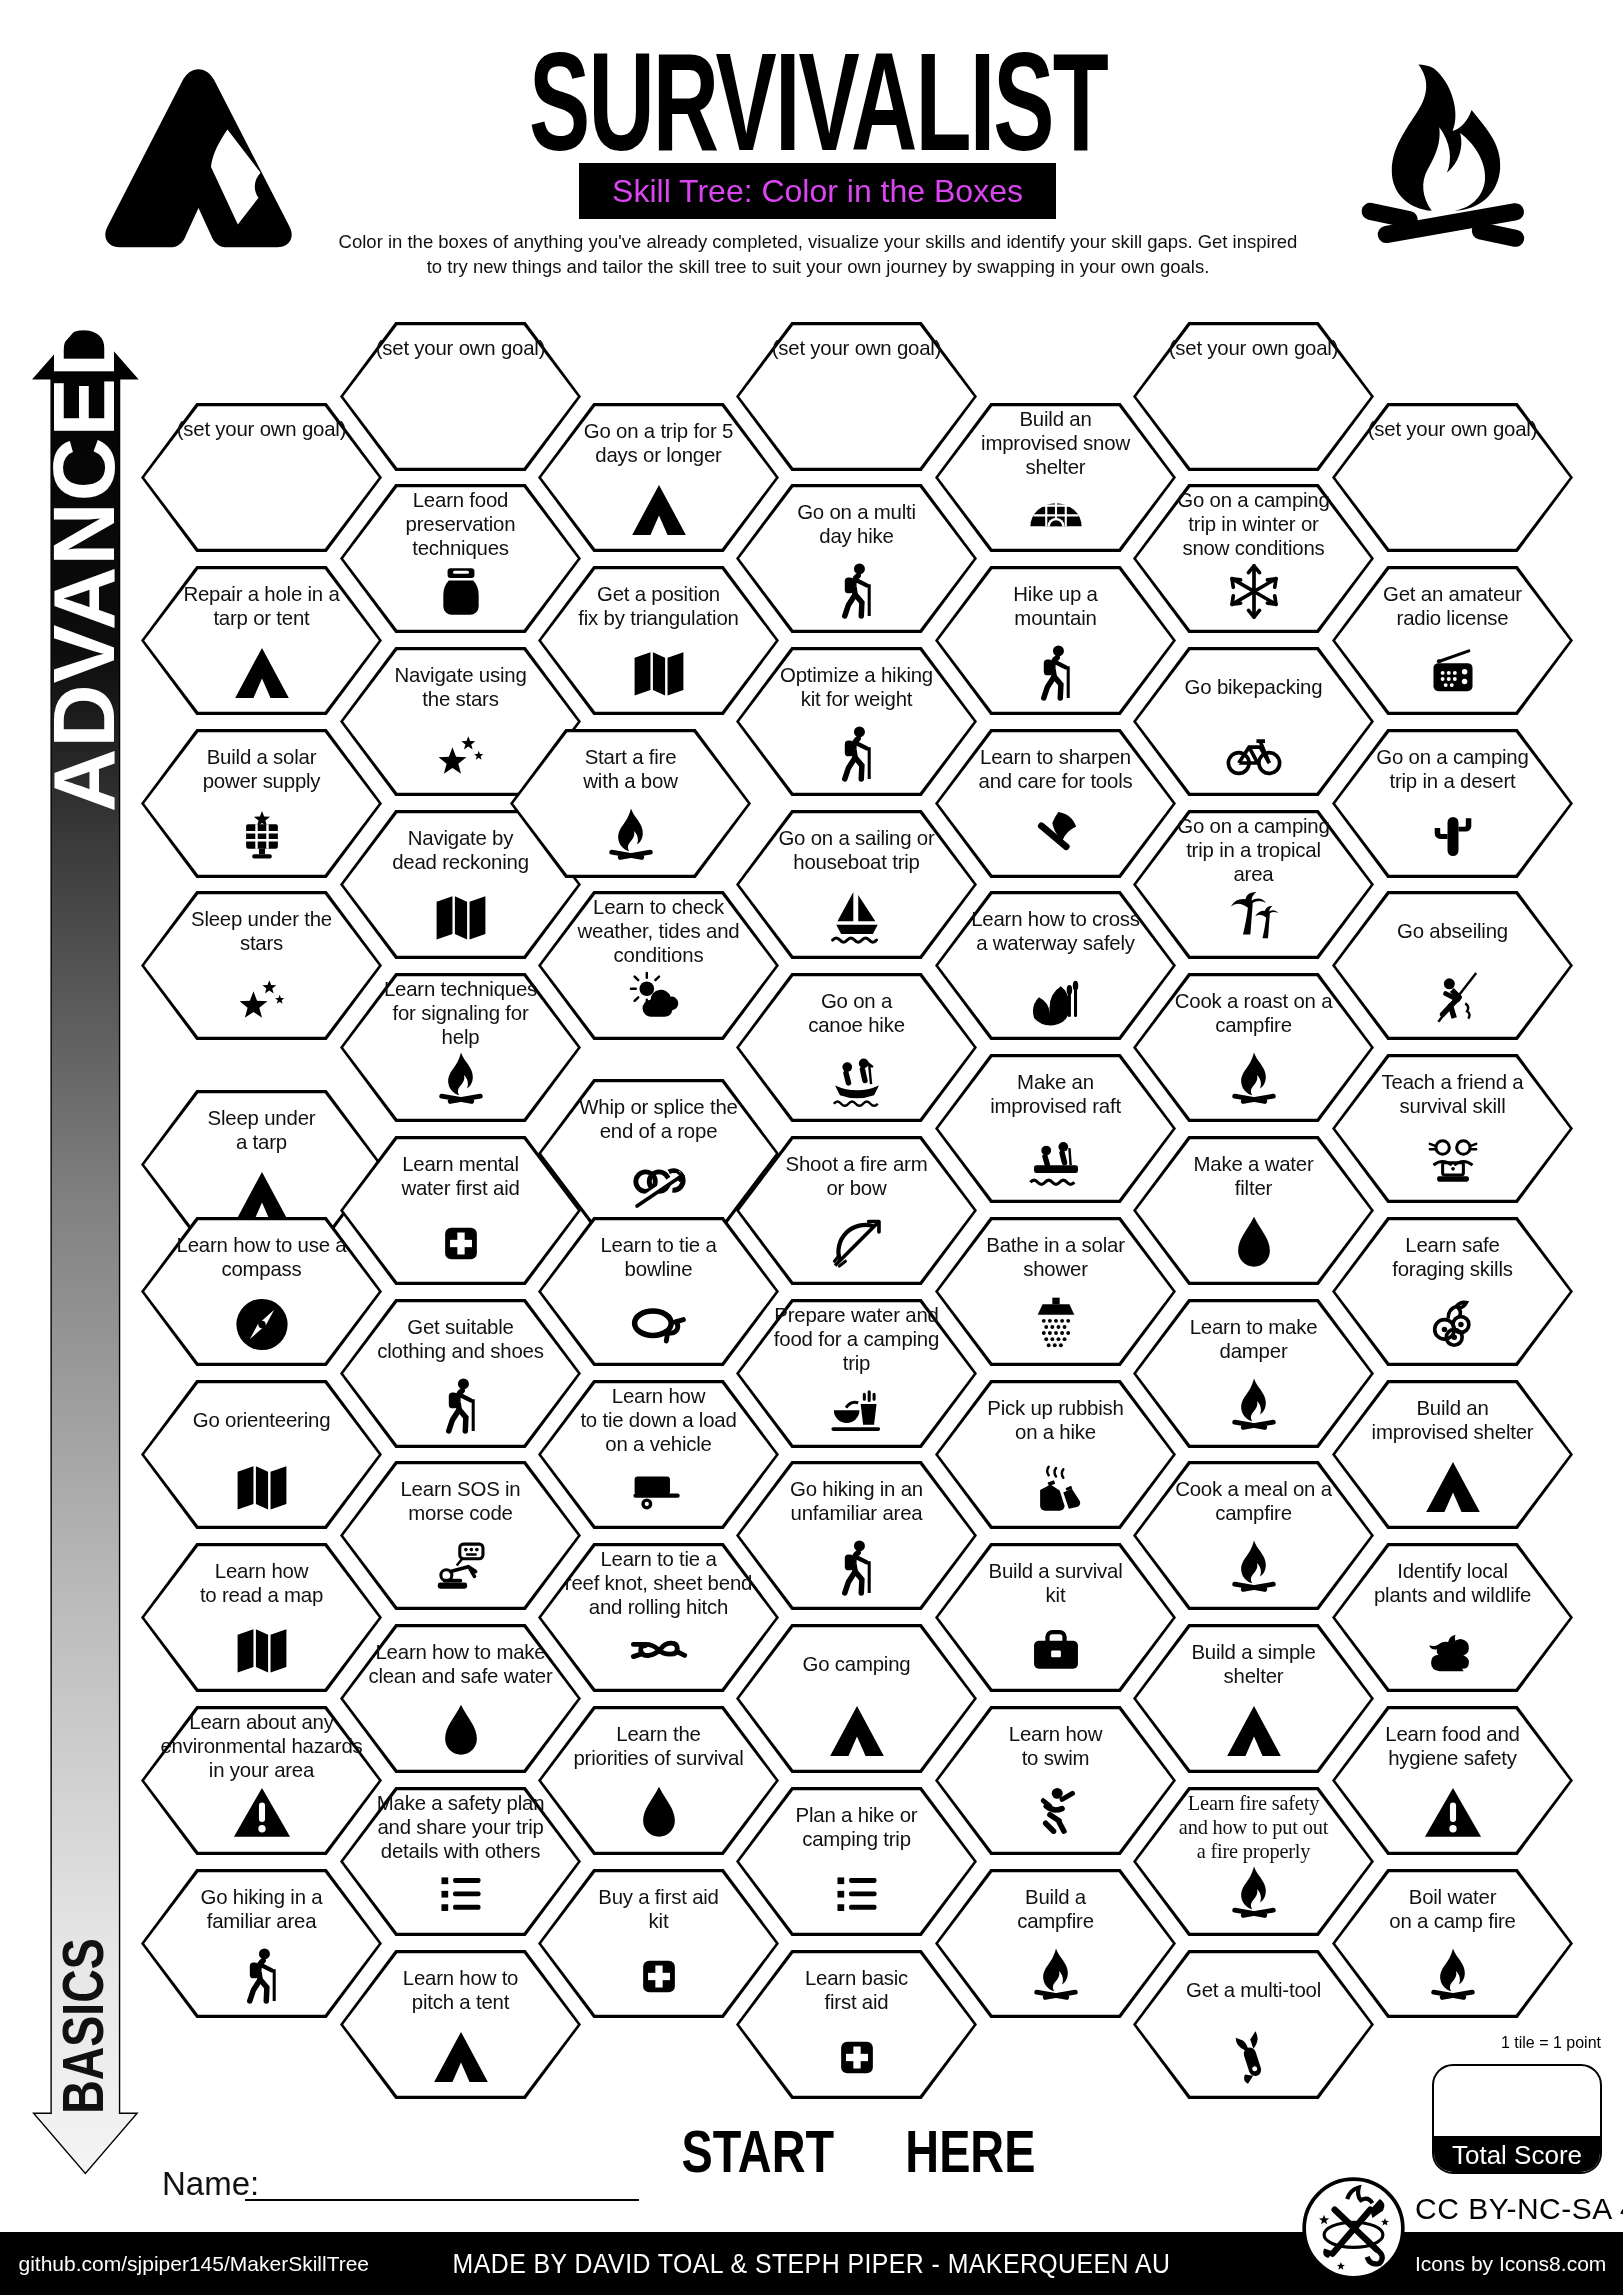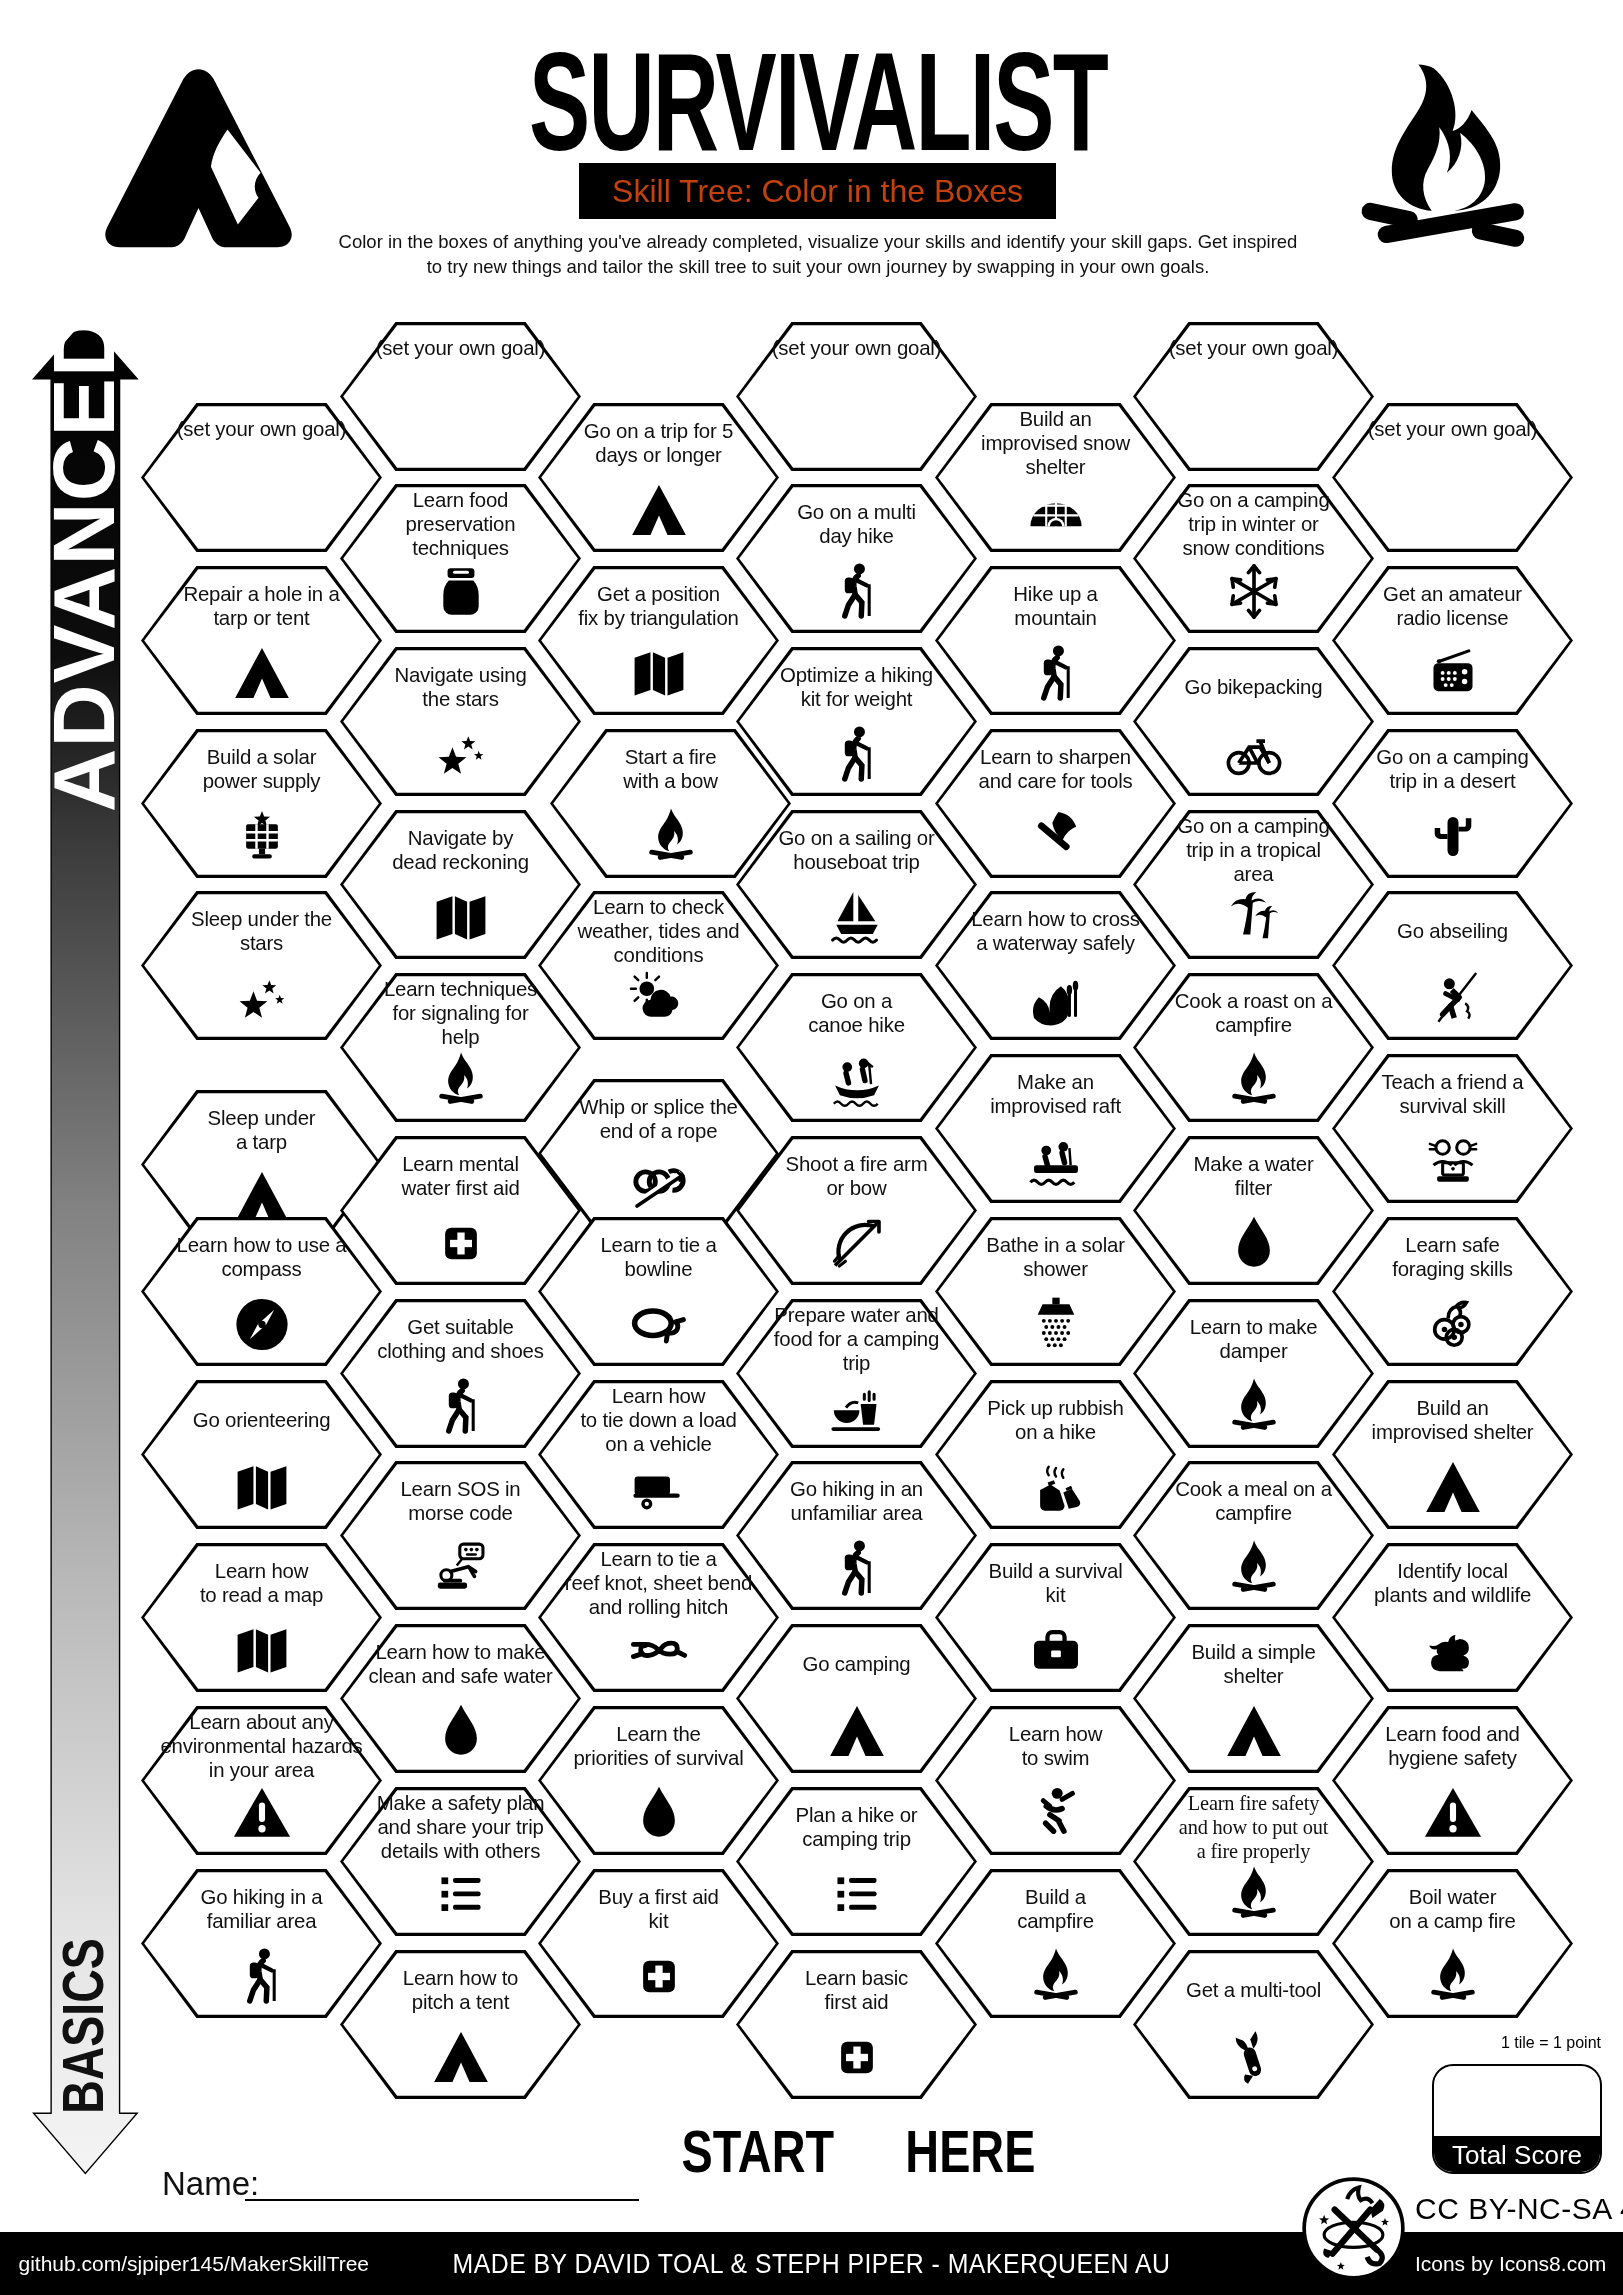--- a/index.html
+++ b/index.html
@@ -7,21 +7,21 @@
   body { width:1623px; height:2295px; position:relative; overflow:hidden;
          font-family:"Liberation Sans", sans-serif; color:#000; }
   .abs { position:absolute; }
 
   
   #title { left:263px; top:22px; width:1110px; text-align:center;
            font-size:139px; font-weight:700; letter-spacing:-2.8px;
            transform:scaleX(0.66); transform-origin:center; white-space:nowrap; }
   #subtitle-box { left:579px; top:163px; width:477px; height:56px; background:#000;
                   display:flex; align-items:center; justify-content:center; }
-  #subtitle-box span { color:#c2410c; font-size:32px; letter-spacing:0px; white-space:nowrap; }
+  #subtitle-box span { color:#d946ef; font-size:32px; letter-spacing:0px; white-space:nowrap; }
   #description { left:263px; top:229px; width:1110px; text-align:center;
                  font-size:18.5px; line-height:25px; white-space:pre-line; color:#111; }
   .logo-svg { fill:#000; }
 
   
   .axis-label { font-weight:700; text-align:center; white-space:nowrap; }
   #adv-label { left:-241px; top:516px; width:648px; height:93px; line-height:93px;
                font-size:88px; color:#fff; transform:rotate(-90deg); letter-spacing:0.9px; }
   #bas-label { left:-100px; top:1989px; width:366px; height:74px; line-height:74px;
                font-size:58px; color:#111; transform:rotate(-90deg) scaleX(0.8); }
@@ -345,21 +345,21 @@
     </div>
     <div class="hex" style="left: 538px; top: 566px;">
       <div class="hx-b"></div>
       <div class="hx-f"></div>
       <div class="hx-label">Get a position
 fix by triangulation</div>
       <svg class="hx-icon" viewBox="0 0 100 100">
         <path d="M10 24 L36 15 V77 L10 86 Z M40 15 L60 24 V86 L40 77 Z M64 24 L90 15 V77 L64 86 Z"></path>
       </svg>
     </div>
-    <div class="hex" style="left: 550px; top: 729px;">
+    <div class="hex" style="left: 510px; top: 729px;">
       <div class="hx-b"></div>
       <div class="hx-f"></div>
       <div class="hx-label">Start a fire
 with a bow</div>
       <svg class="hx-icon" viewBox="0 0 100 100">
         <path fill-rule="evenodd" d="M50 4 C54 16 63 23 67 33 C72 45 69 57 60 63 C63 55 61 47 55 41 C57 50 52 55 48 60 C44 65 44 70 47 74 C37 72 30 63 29 53 C28 41 36 33 41 25 C45 19 48 12 50 4 Z"></path>
         <rect x="14" y="76" width="58" height="8" rx="4" transform="rotate(10 43 80)"></rect>
         <rect x="28" y="76" width="58" height="8" rx="4" transform="rotate(-10 57 80)"></rect>
       </svg>
     </div>

